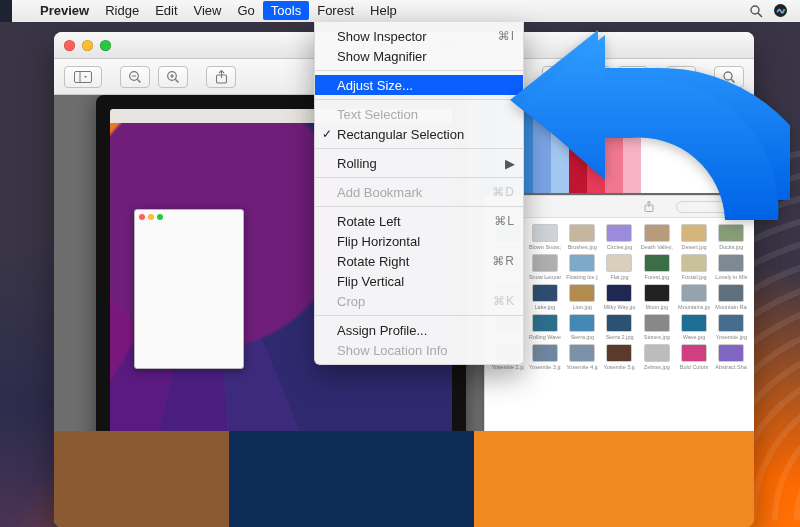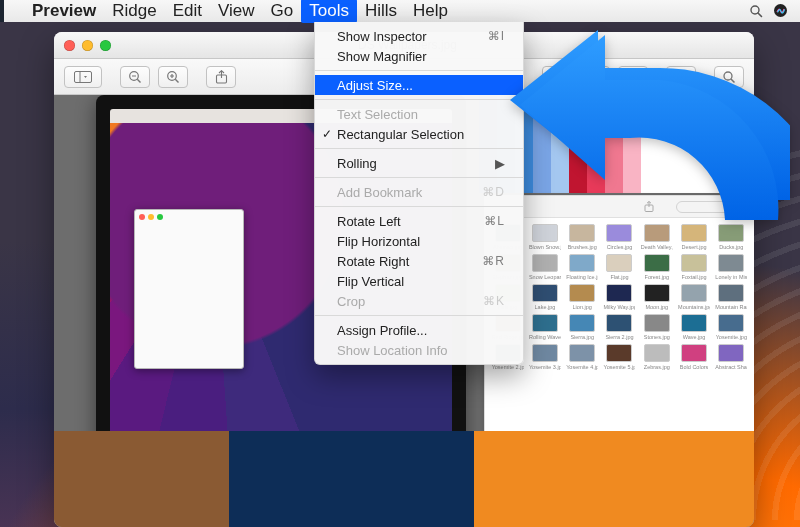--- a/index.html
+++ b/index.html
@@ -16,24 +16,24 @@
   }
   .desktop::after{ 
     content:"";position:absolute;right:0;top:140px;width:220px;height:380px;
     background:
       repeating-radial-gradient(circle at 140% 100%, rgba(255,255,255,.15) 0 6px, transparent 6px 22px);
     mix-blend-mode:screen;opacity:.55;pointer-events:none;
   }
 
   
   .menubar{
-    position:absolute;top:0;left:4px;right:0;height:22px;
+    position:absolute;top:0;left:12px;right:0;height:22px;
     background:linear-gradient(#f7f7f7,#e9e9e9);
     display:flex;align-items:center;padding:0 12px;gap:16px;
-    font-size:17px;color:#222;border-bottom:1px solid rgba(0,0,0,.05);
+    font-size:13px;color:#222;border-bottom:1px solid rgba(0,0,0,.05);
     z-index:50;
   }
   .menubar .apple{font-size:14px;color:#333;}
   .menubar .app{font-weight:600;}
   .menubar .mitem{cursor:default;}
   .menubar .mitem.active{background:#0a60ff;color:#fff;padding:2px 8px;border-radius:2px;margin:0 -8px;}
   .menubar .spacer{flex:1;}
   .menubar .status{display:flex;gap:10px;align-items:center;}
   .status svg{display:block;}
 
@@ -127,21 +127,21 @@
   }
 
   
   .dropdown{
     position:absolute;left:314px;top:22px;width:210px;
     background:rgba(248,248,248,.98);border:1px solid rgba(0,0,0,.12);
     border-top:none;border-radius:0 0 6px 6px;
     box-shadow:0 12px 28px rgba(0,0,0,.35);
     font-size:13px;color:#222;z-index:60;padding:4px 0;
   }
-  .row{display:flex;align-items:center;height:20px;padding:0 18px 0 22px;position:relative;white-space:nowrap;}
+  .row{display:flex;align-items:center;height:20px;padding:0 8px 0 22px;position:relative;white-space:nowrap;}
   .row .sc{margin-left:auto;color:#808080;font-size:12px;letter-spacing:1px;}
   .row.disabled{color:#aaa;} .row.disabled .sc{color:#ccc;}
   .row.sel{background:#0a60ff;color:#fff;}
   .row .chk{position:absolute;left:7px;font-size:12px;}
   .row .arrow{margin-left:auto;color:#555;}
   .sep{height:1px;background:#d9d9d9;margin:4px 0;}
 
   
   .big-arrow{position:absolute;right:10px;top:20px;width:280px;height:230px;z-index:100;pointer-events:none;filter:drop-shadow(0 3px 6px rgba(0,0,0,.25));}
 
@@ -158,21 +158,21 @@
 <div class="desktop"></div>
 
 <div class="menubar">
   <span class="apple"></span>
   <span class="app mitem">Preview</span>
   <span class="mitem">Ridge</span>
   <span class="mitem">Edit</span>
   <span class="mitem">View</span>
   <span class="mitem">Go</span>
   <span class="mitem active">Tools</span>
-  <span class="mitem">Hills</span>
+  <span class="mitem">Forest</span>
   <span class="mitem">Help</span>
   <span class="spacer"></span>
   <span class="status">
     <span>
       <svg width="14" height="14" viewBox="0 0 14 14">
           <circle cx="6" cy="6" r="4" fill="none" stroke="#555" stroke-width="1.4"></circle>
           <line x1="9" y1="9" x2="12.5" y2="12.5" stroke="#555" stroke-width="1.6" stroke-linecap="round"></line>
         </svg>
     </span>
     <span>

